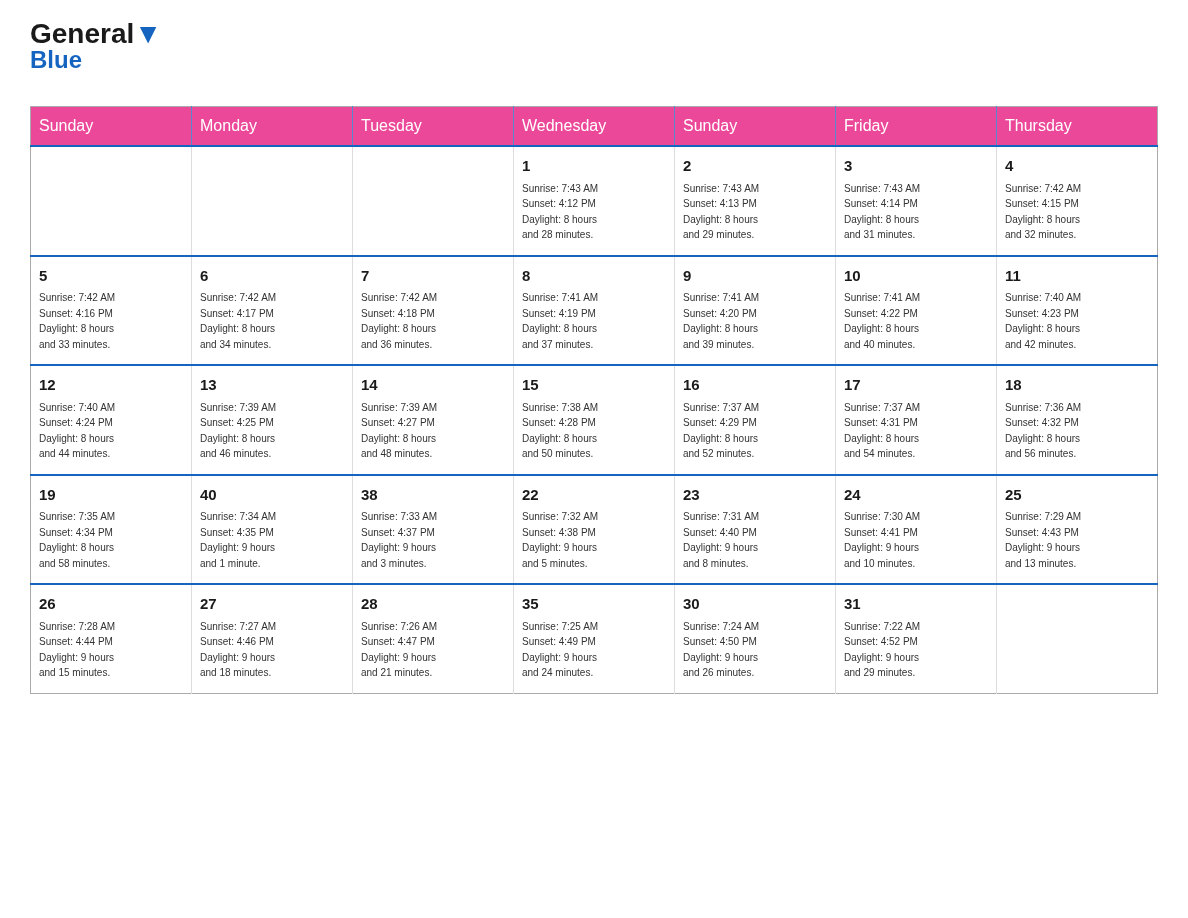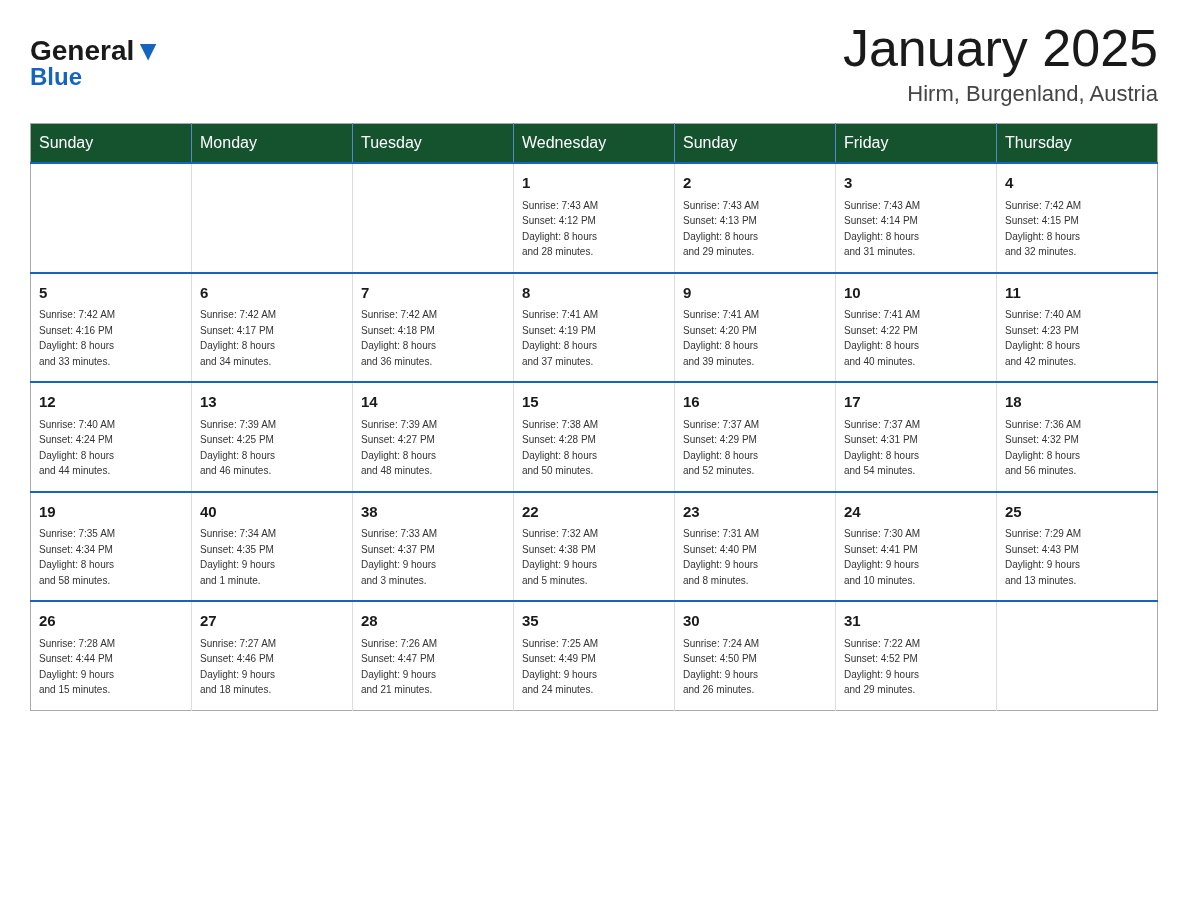--- a/index.html
+++ b/index.html
@@ -7,22 +7,22 @@
       font-family: Arial, sans-serif;
       background: #fff;
       color: #333;
       width: 1188px;
       min-height: 918px;
       padding: 20px 30px;
     }
     .header {
       display: flex;
       justify-content: space-between;
-      align-items: center;
-      margin-bottom: 16px;
+      align-items: flex-end;
+      margin-bottom: 32px;
     }
     .logo {
       display: flex;
       flex-direction: column;
       align-items: flex-start;
     }
     .logo-general {
       font-size: 28px;
       font-weight: bold;
       color: #1a1a1a;
@@ -50,21 +50,21 @@
       font-size: 22px;
       color: #444;
       margin-top: 4px;
     }
     .calendar {
       width: 100%;
       border-collapse: collapse;
       border: 1px solid #aaa;
     }
     .calendar thead tr th {
-      background-color: #14532d;
+      background-color: #ec4899;
       color: #fff;
       padding: 10px 8px;
       text-align: left;
       font-size: 16px;
       font-weight: normal;
       border-right: 1px solid #5588cc;
     }
     .calendar thead tr th:last-child {
       border-right: none;
     }
@@ -100,24 +100,20 @@
   </style>
 </head>
 <body>
 
 <div class="header">
   <div class="logo">
     <div class="logo-general">
       General<span>▼</span>
     </div>
     <div class="logo-blue">Blue</div>
-  </div>
-  <div class="title-area">
-    <div class="calendar-title">January 2025</div>
-    <div class="calendar-subtitle">Hirm, Burgenland, Austria</div>
   </div>
 </div>
 
 <table class="calendar">
   <thead>
     <tr>
     <th>Sunday</th>
         <th>Monday</th>
         <th>Tuesday</th>
         <th>Wednesday</th>

